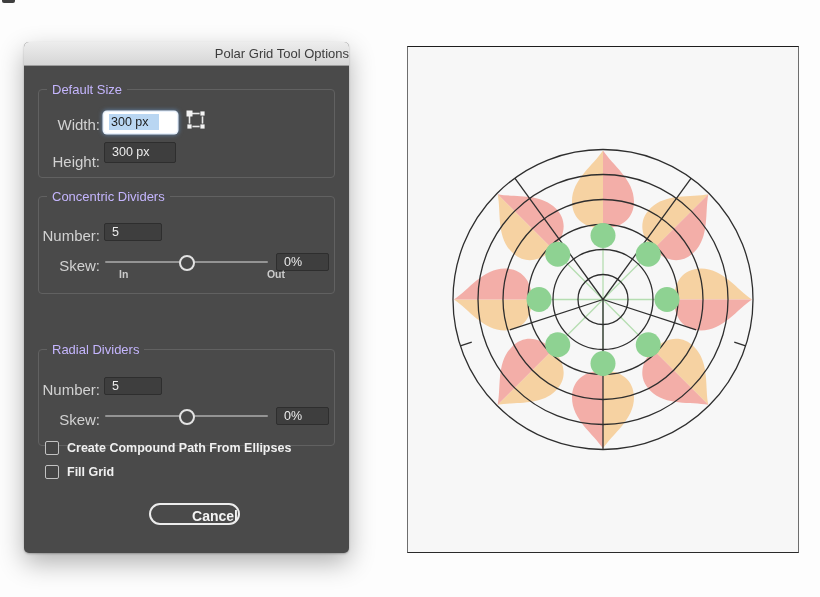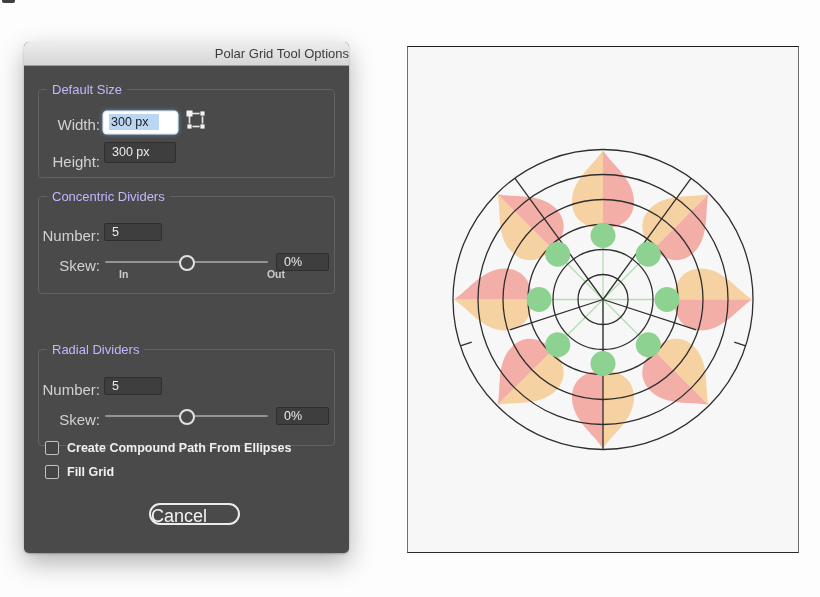--- a/index.html
+++ b/index.html
@@ -56,21 +56,21 @@
     color:#cbcbcb;font-size:10.5px;font-weight:bold;
   }
   .cbrow{position:absolute;left:14px;height:15px;display:flex;align-items:center;padding-left:7px;}
   .cbox{
     width:12px;height:12px;border:1px solid #c2c2c2;border-radius:2px;
     background:#454545;flex:0 0 auto;
   }
   .cblabel{margin-left:8px;color:#f0f0f0;font-size:12.5px;font-weight:bold;white-space:nowrap;}
   .pillbtn{
     position:absolute;height:22px;border-radius:12px;background:transparent;
-    color:#f3f3f3;font-size:18px;font-weight:normal;text-align:left;line-height:22px;
+    color:#f3f3f3;font-size:14px;font-weight:bold;text-align:right;line-height:22px;
     box-sizing:border-box;
   }
   
   .artboard{
     position:absolute;left:407px;top:46px;width:390px;height:505px;
     background:#f7f7f7;border:1px solid #6e6e6e;
     border-top-color:#1d1d1d;border-bottom-color:#2a2a2a;
   }
   .artboard svg{position:absolute;left:0;top:0;}
   .smudge{position:absolute;left:2px;top:0;width:13px;height:3px;background:#3f3f3f;border-radius:0 0 2px 2px;}

